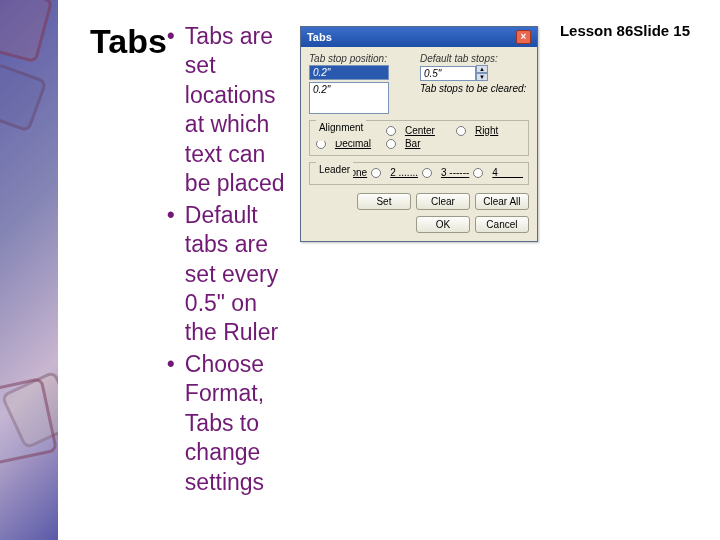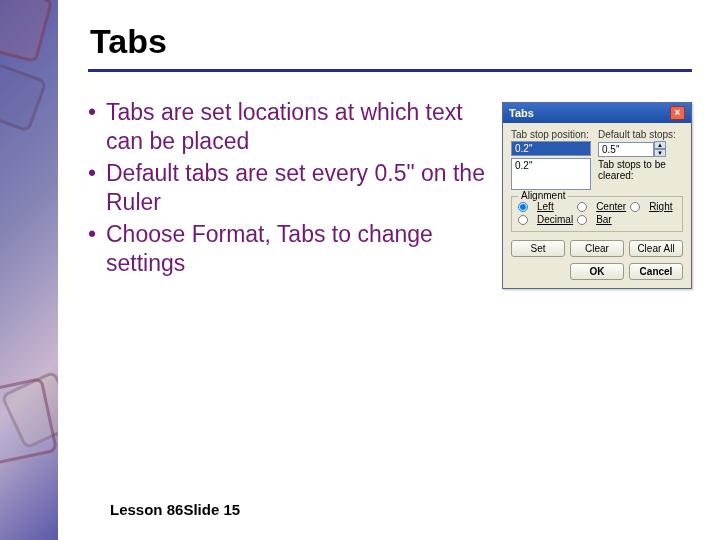--- a/index.html
+++ b/index.html
@@ -28,21 +28,21 @@
   .sidebar::after { width: 70px; height: 70px; bottom: 80px; left: -25px; transform: rotate(-12deg); background: rgba(180,180,220,0.2);}
   .deco { position:absolute; border:3px solid rgba(100,60,90,0.4); border-radius:8px;}
   .d1 { width:55px; height:55px; top:70px; left:-15px; transform:rotate(20deg); background:rgba(100,100,160,0.25);}
   .d2 { width:60px; height:60px; top:380px; left:10px; transform:rotate(-25deg); background:rgba(220,200,160,0.2);}
 
   .content {
     flex: 1;
     padding: 22px 28px 20px 30px;
     position: relative;
     display: flex;
-    flex-direction: column;
+    flex-direction: row;
   }
   .title {
     font-size: 34px;
     font-weight: bold;
     color: #000;
     margin-bottom: 8px;
     padding-left: 2px;
   }
   .rule {
     border: none;
@@ -91,21 +91,21 @@
     width: 15px; height: 14px;
     background: #e86850;
     border: 1px solid #a03020;
     color: #fff;
     font-size: 10px;
     line-height: 11px;
     text-align: center;
     border-radius: 2px;
   }
   .dlg-body { padding: 6px 8px 8px 8px; }
-  .dlg-row1 { display: flex; gap: 2px; margin-bottom: 2px;}
+  .dlg-row1 { display: flex; gap: 2px; margin-bottom: 2px; font-style: italic;}
   .dlg-col { flex: 1; }
   .dlg-label { font-size: 10px; color: #333; margin-bottom: 1px; }
   .dlg-input {
     width: 80px;
     border: 1px solid #7a94b8;
     background: #fff;
     padding: 1px 3px;
     font-size: 10px;
   }
   .dlg-input.sel { background: #2a5ab0; color:#fff; }
@@ -124,29 +124,29 @@
   .fieldset {
     margin-top: 6px;
     border: 1px solid #b8b8a8;
     padding: 4px 6px 6px 6px;
     position: relative;
   }
   .fieldset .legend {
     position: absolute;
     top: -7px; left: 6px;
     background: #ece9d8;
-    padding: 0 3px;
+    padding: 8px 3px;
     font-size: 10px;
   }
   .radio-grid { display: grid; grid-template-columns: repeat(3, 1fr); gap: 2px 4px; font-size:10px;}
   .radio-grid.leader { grid-template-columns: repeat(4, auto); }
   .radio-item { display:flex; align-items:flex-end; gap:9px; white-space:nowrap;text-decoration:underline;}
   .radio-item input { width:10px; height:10px; margin:0;}
   .btn-row { display:flex; gap:5px; justify-content:flex-end; margin-top:8px;}
-  .btn-row.two { justify-content:flex-end; margin-top:6px;font-weight:bold;}
+  .btn-row.two { justify-content:flex-end; margin-top:6px;}
   .btn {
     min-width: 54px;
     padding: 2px 6px;
     font-size: 10px;
     background: linear-gradient(#fdfdfb, #e8e6d8);
     border: 1px solid #9a9a88;
     border-radius: 3px;
     text-align: center;
   }
   .footer {
@@ -221,20 +221,41 @@
                 <input type="radio" name="al" style="">
                 <span>Decimal</span>
               </label>
             <label class="radio-item">
                 <input type="radio" name="al" style="">
                 <span>Bar</span>
               </label>
           </div>
         </div>
 
+        <div class="fieldset">
+          <span class="legend">Leader</span>
+          <div class="radio-grid leader">
+            <label class="radio-item">
+                <input type="radio" name="ld" checked="" style="">
+                <span>1 None</span>
+              </label>
+            <label class="radio-item">
+                <input type="radio" name="ld" style="">
+                <span>2 .......</span>
+              </label>
+            <label class="radio-item">
+                <input type="radio" name="ld" style="">
+                <span>3 ------</span>
+              </label>
+            <label class="radio-item">
+                <input type="radio" name="ld" style="">
+                <span>4 ____</span>
+              </label>
+          </div>
+        </div>
 
         <div class="btn-row">
           <div class="btn">Set</div>
           <div class="btn">Clear</div>
           <div class="btn">Clear All</div>
         </div>
         <div class="btn-row two">
           <div class="btn">OK</div>
           <div class="btn">Cancel</div>
         </div>

